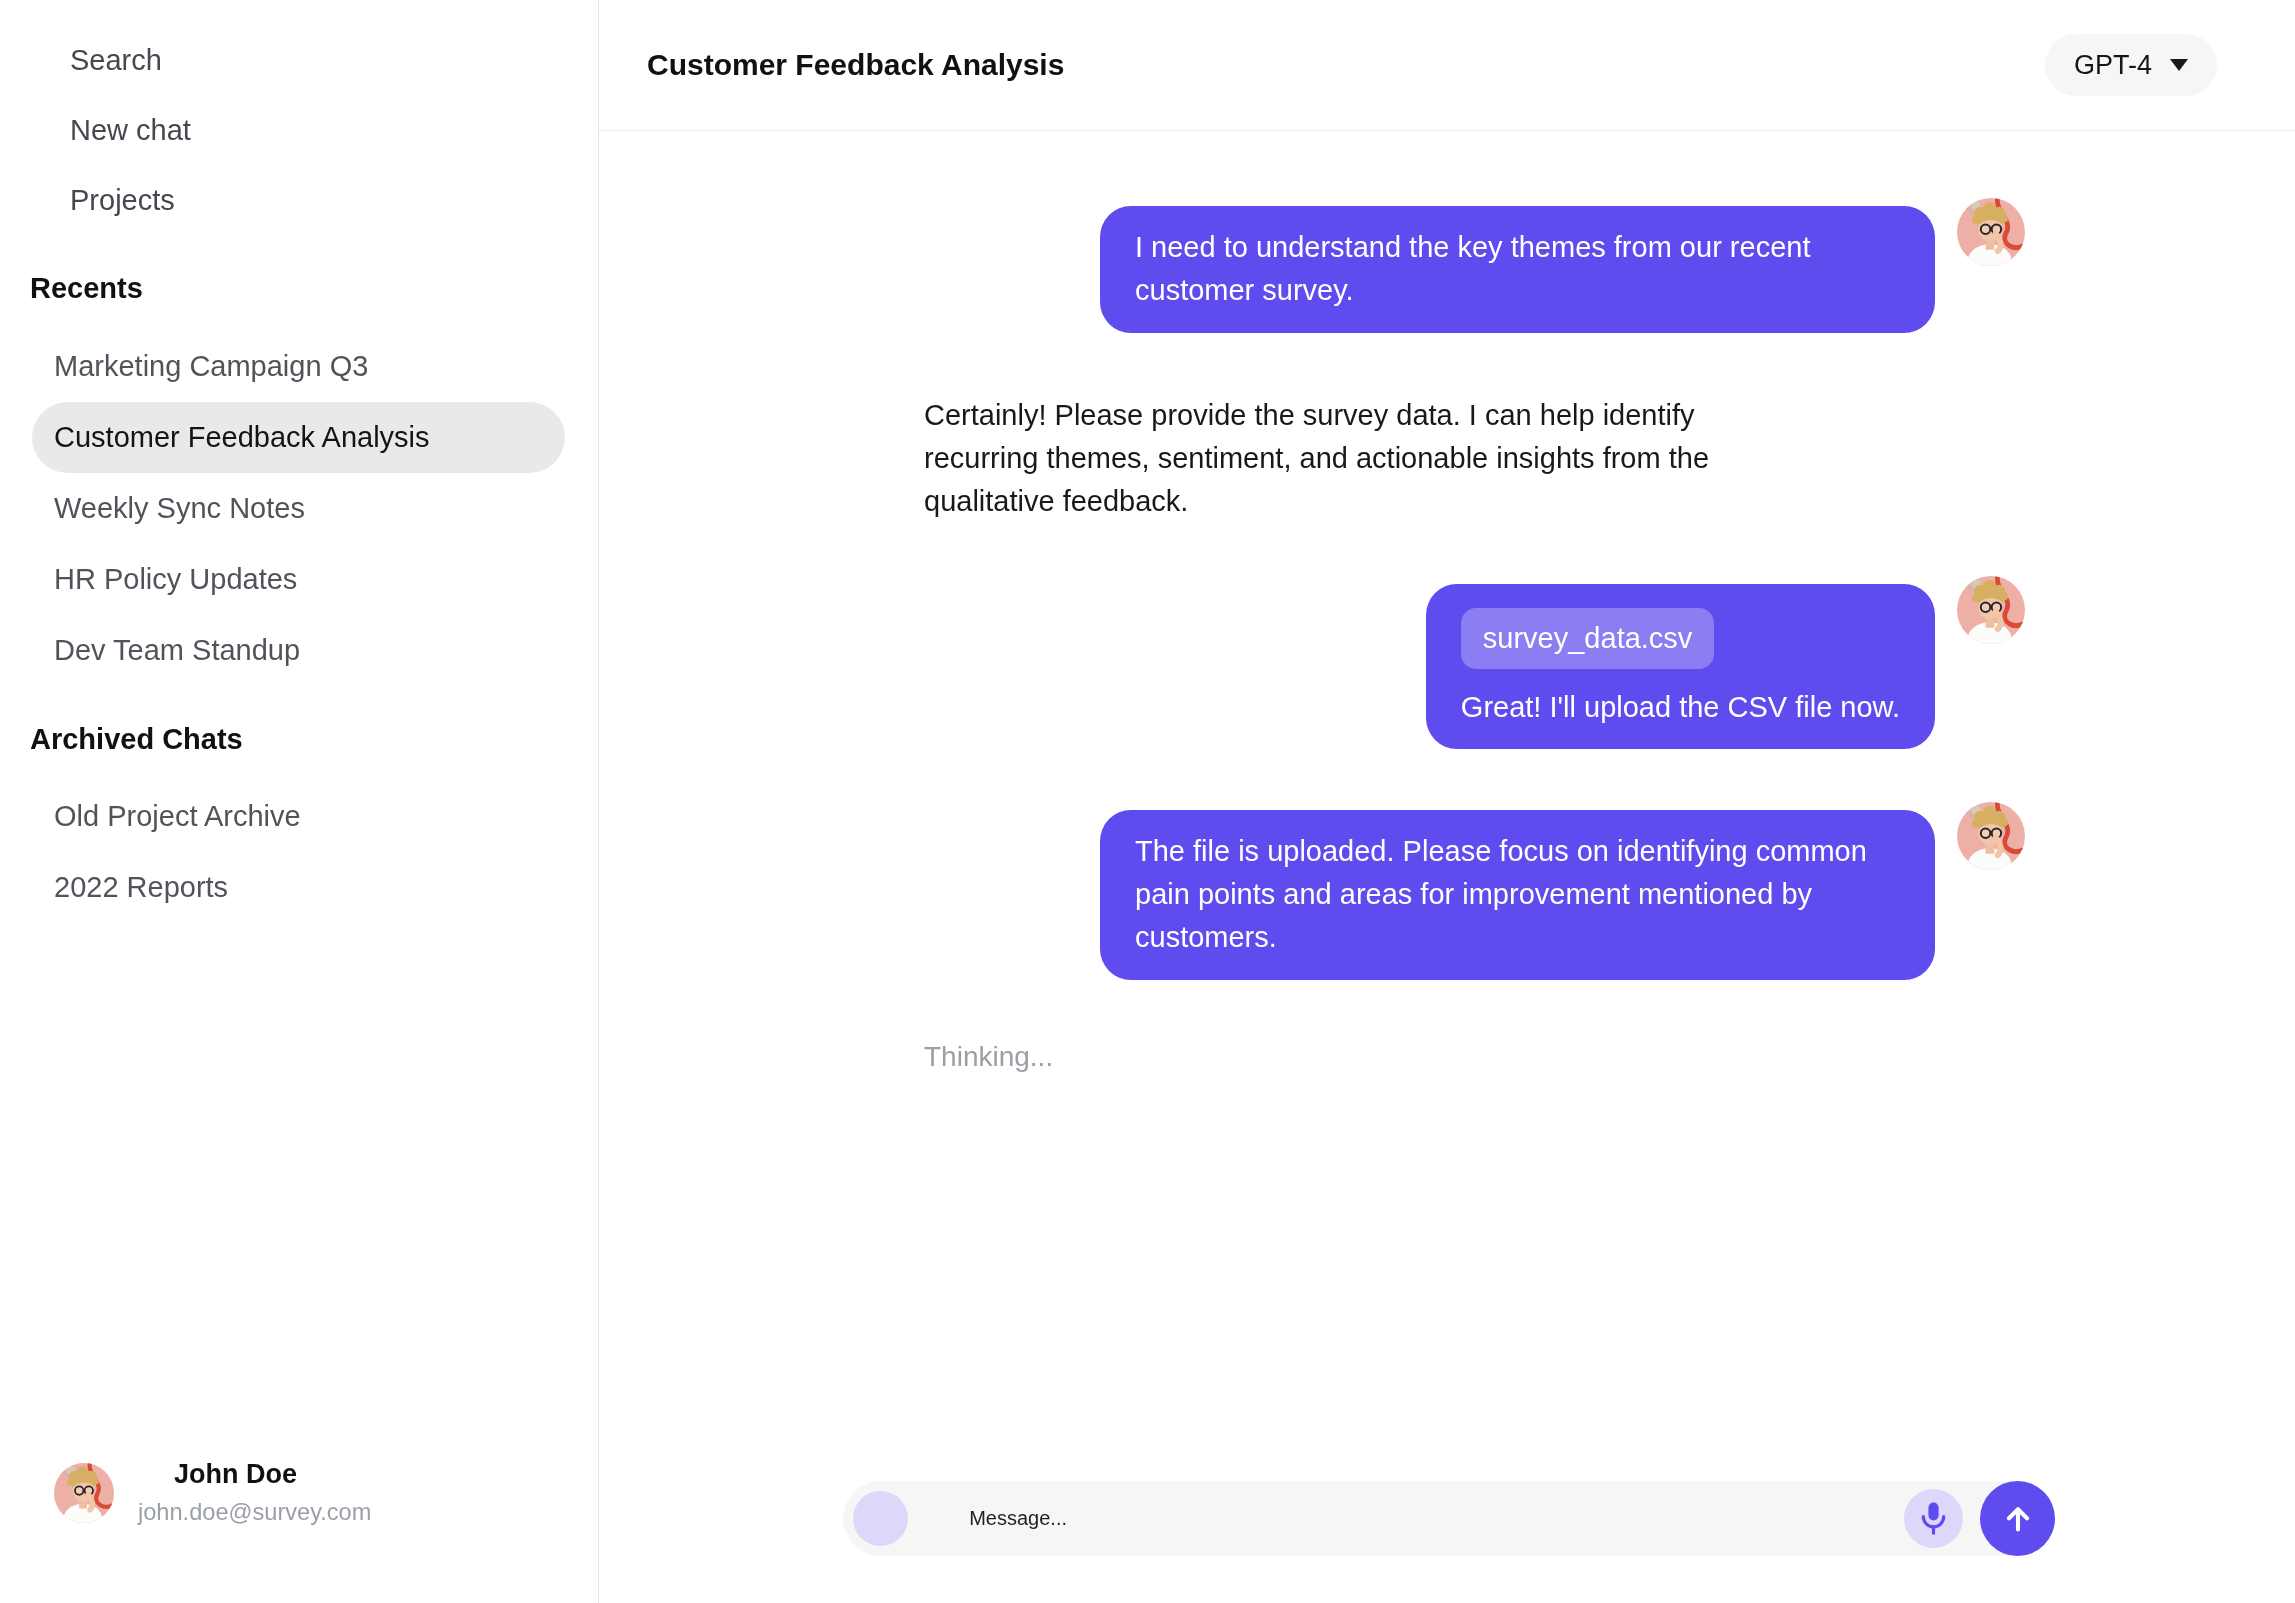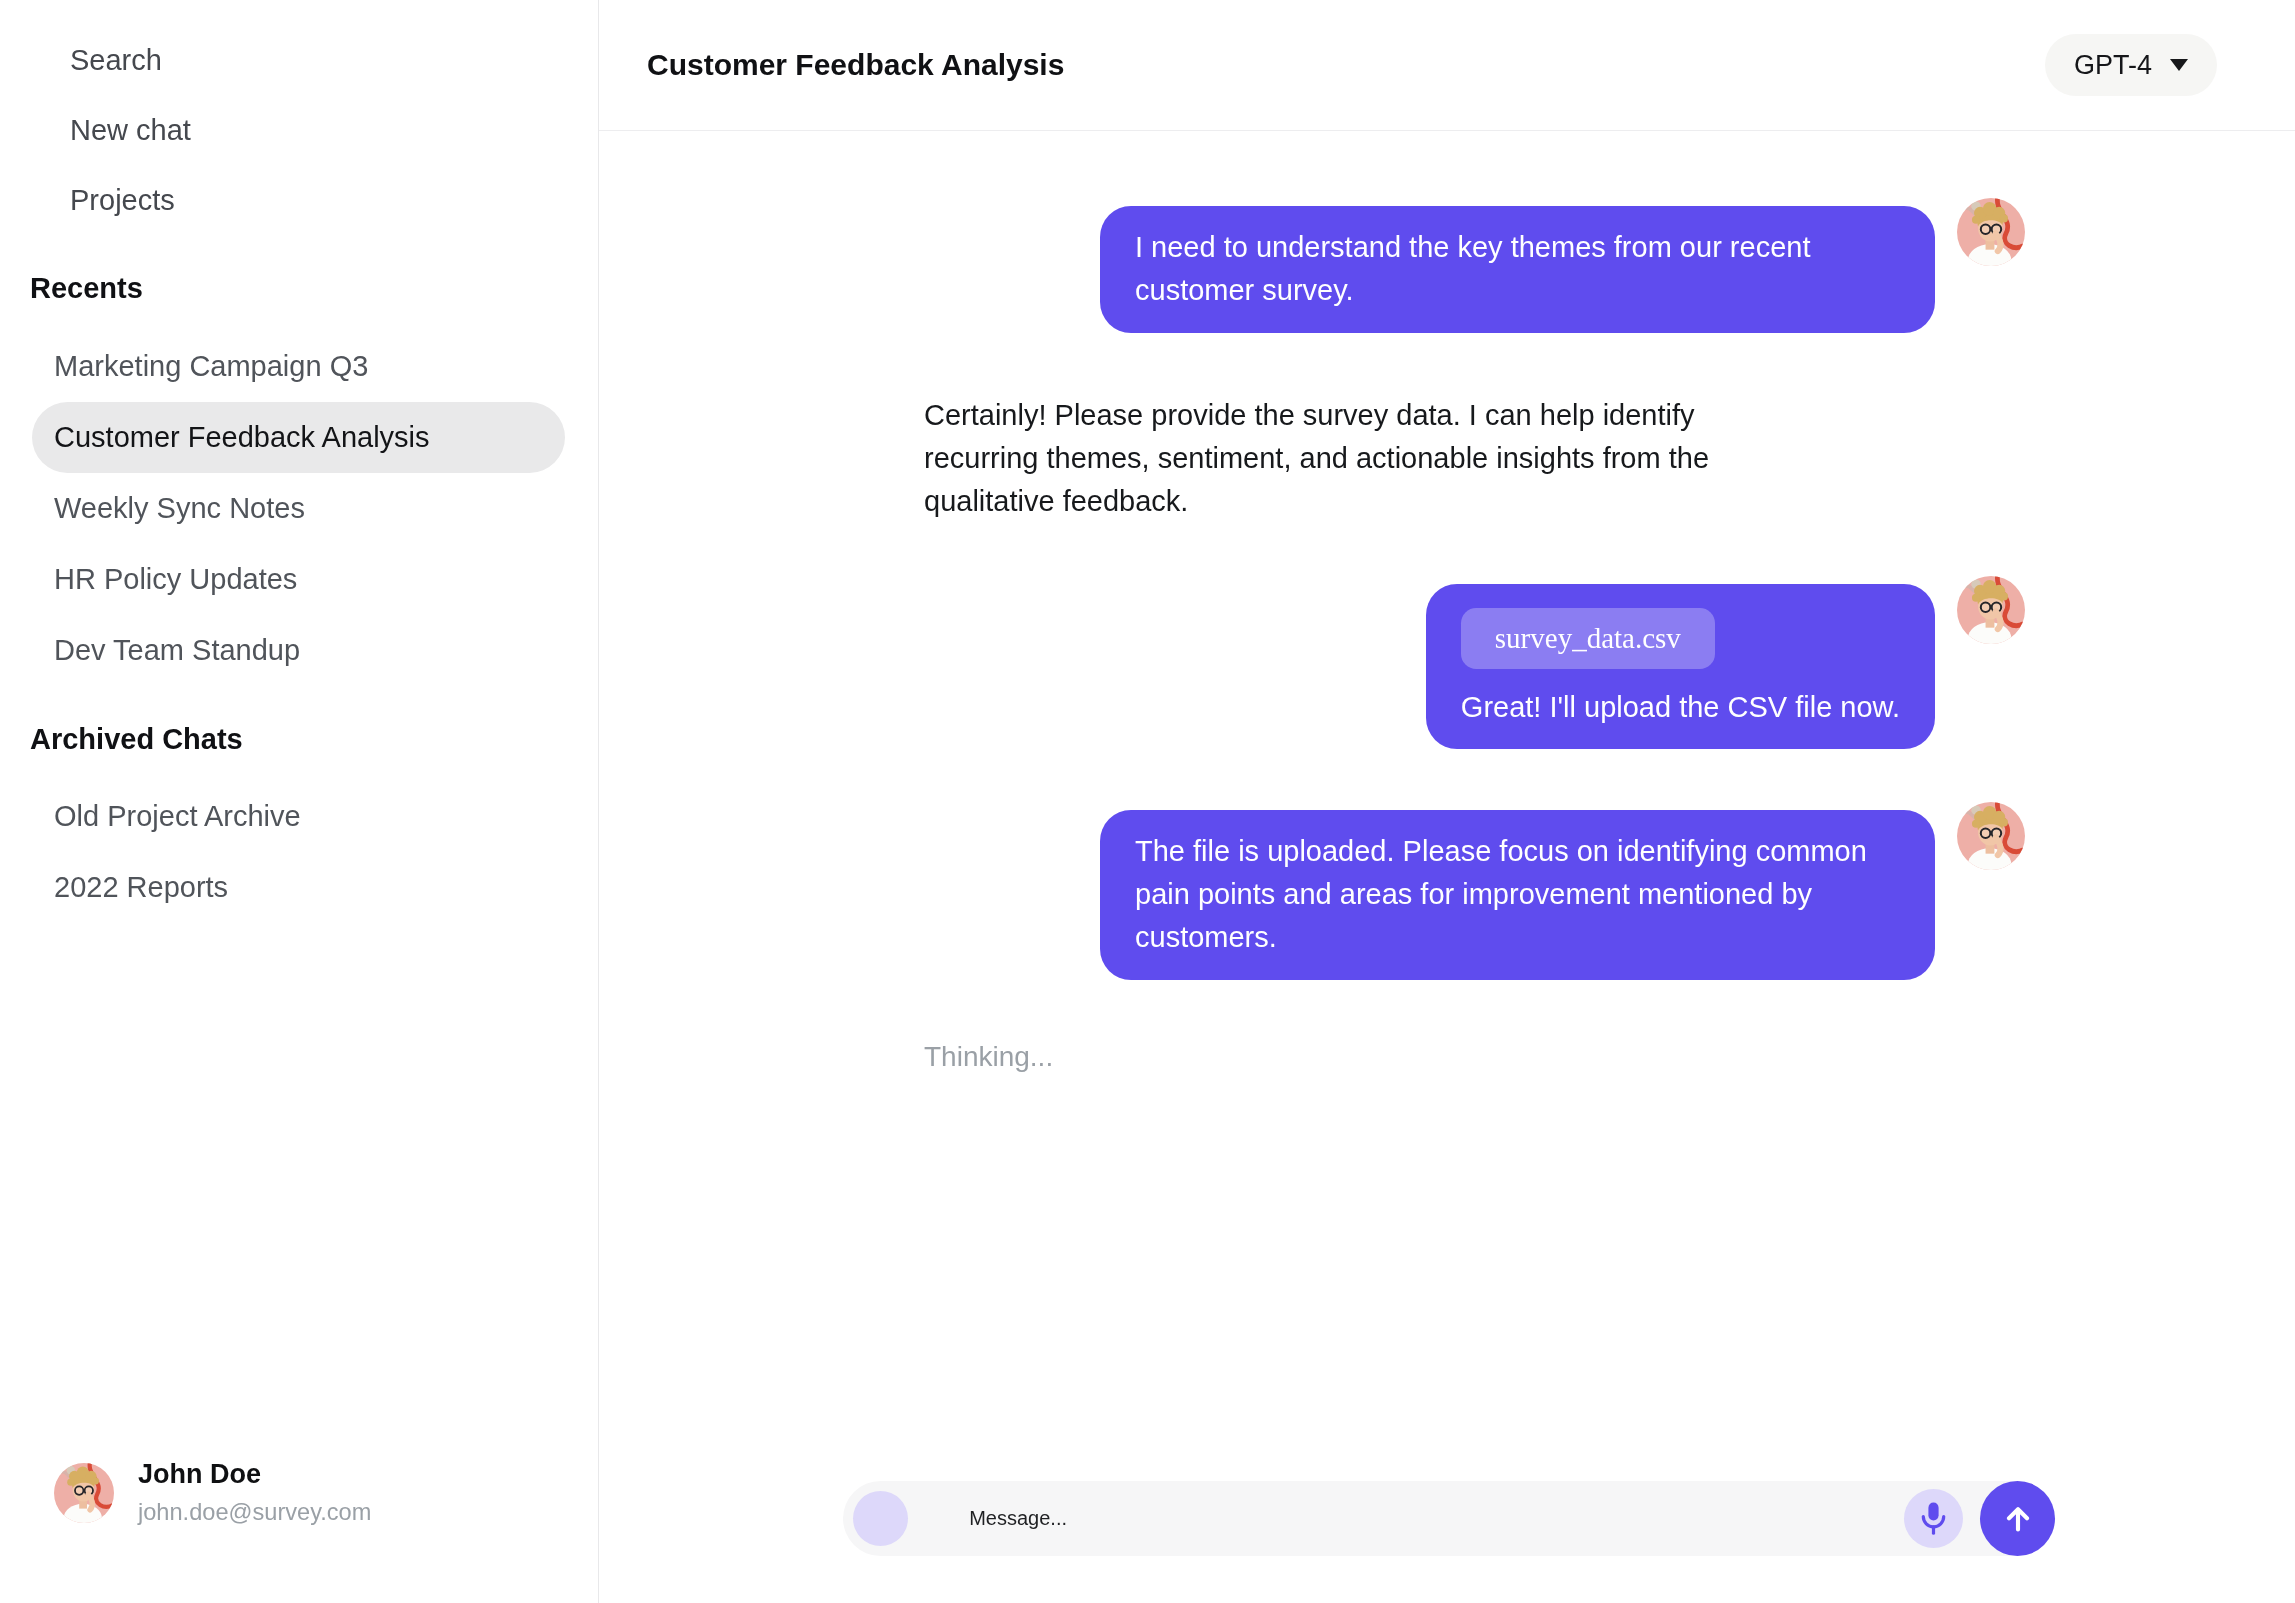--- a/index.html
+++ b/index.html
@@ -12,38 +12,38 @@
   .side-nav{padding-top:25.5px;}
   .nav-item{height:70px;display:flex;align-items:center;padding-left:70px;font-size:29px;color:#45484e;cursor:pointer;}
   .section-title{margin:20.4px 0 0;height:66px;display:flex;align-items:center;padding-left:30px;font-size:29px;font-weight:700;color:#101114;}
   .section-list{margin-top:9px;}
   .chat-item{height:71px;display:flex;align-items:center;margin:0 33px 0 32px;padding-left:22px;border-radius:36px;font-size:29px;color:#50545a;cursor:pointer;white-space:nowrap;}
   .chat-item.selected{background:#e9e9ea;color:#131417;font-weight:500;}
   .user-card{position:absolute;left:54px;bottom:77px;display:flex;align-items:center;gap:24px;}
   .avatar{border-radius:50%;flex:none;display:block;}
   .avatar.small{width:60px;height:60px;}
   .user-meta{display:flex;flex-direction:column;gap:9px;}
-  .user-name{font-size:27px;font-weight:700;color:#0f1012;}
+  .user-name{font-size:27px;font-weight:700;color:#0f1012;margin-left:36px;}
   .user-email{font-size:23.6px;color:#9aa0a6;}
 
   
   .main{flex:1;position:relative;display:flex;flex-direction:column;}
   .topbar{height:131px;flex:none;border-bottom:1.3px solid #ededef;display:flex;align-items:center;justify-content:space-between;padding:0 78px 0 48px;}
   .page-title{margin:0;font-size:30px;font-weight:700;color:#101114;}
   .model-pill{height:62px;padding:0 29px;border:none;border-radius:32px;background:#f6f6f4;display:flex;align-items:center;gap:18px;font-family:inherit;font-size:27px;color:#151619;cursor:pointer;}
   .caret-down{width:0;height:0;border-left:9.6px solid transparent;border-right:9.6px solid transparent;border-top:12px solid #17181a;}
 
   
   .chat{padding:75px 0 0 325px;}
   .msg-assistant{max-width:842px;font-size:29px;line-height:43px;color:#17191c;margin:0 0 61px;}
   .row-user{width:1101px;display:flex;justify-content:flex-end;align-items:flex-start;gap:22px;margin:0 0 61px;}
   .bubble{background:#5f4cee;color:#fff;border-radius:31px;padding:20.4px 35px;font-size:29px;line-height:43px;max-width:835px;}
   .bubble.wide{width:835px;}
   .bubble p{margin:0;}
-  .file-chip{display:inline-block;background:rgba(255,255,255,0.28);border-radius:15.3px;padding:9px 34px;font-size:29px;line-height:43px;color:#fff;margin:3.8px 0 16.6px;cursor:pointer;font-family:Liberation Serif, serif;}
+  .file-chip{display:inline-block;background:rgba(255,255,255,0.28);border-radius:15.3px;padding:9px 22px;font-size:29px;line-height:43px;color:#fff;margin:3.8px 0 16.6px;cursor:pointer;}
   .avatar.msg{width:68px;height:68px;margin-top:-7.7px;}
   .thinking{font-size:28px;color:#9aa0a6;margin:0 0 0 0;}
 
   
   .composer{position:absolute;left:244px;bottom:47px;width:1212px;height:75px;background:#f6f6f7;border-radius:38px;display:flex;align-items:center;}
   .circle-btn{border:none;border-radius:50%;flex:none;display:flex;align-items:center;justify-content:center;cursor:pointer;padding:0;}
   .attach-btn{width:55px;height:55px;margin-left:10.2px;background:#ddd8fa;}
   .composer input{flex:1;margin-left:59px;border:none;outline:none;background:transparent;font-family:inherit;font-size:20px;color:#1d4ed8;min-width:0;}
   .composer input::placeholder{color:#1f2023;opacity:1;}
   .mic-btn{width:59px;height:59px;margin-right:16.6px;background:#ddd8fa;color:#5f4cee;}

